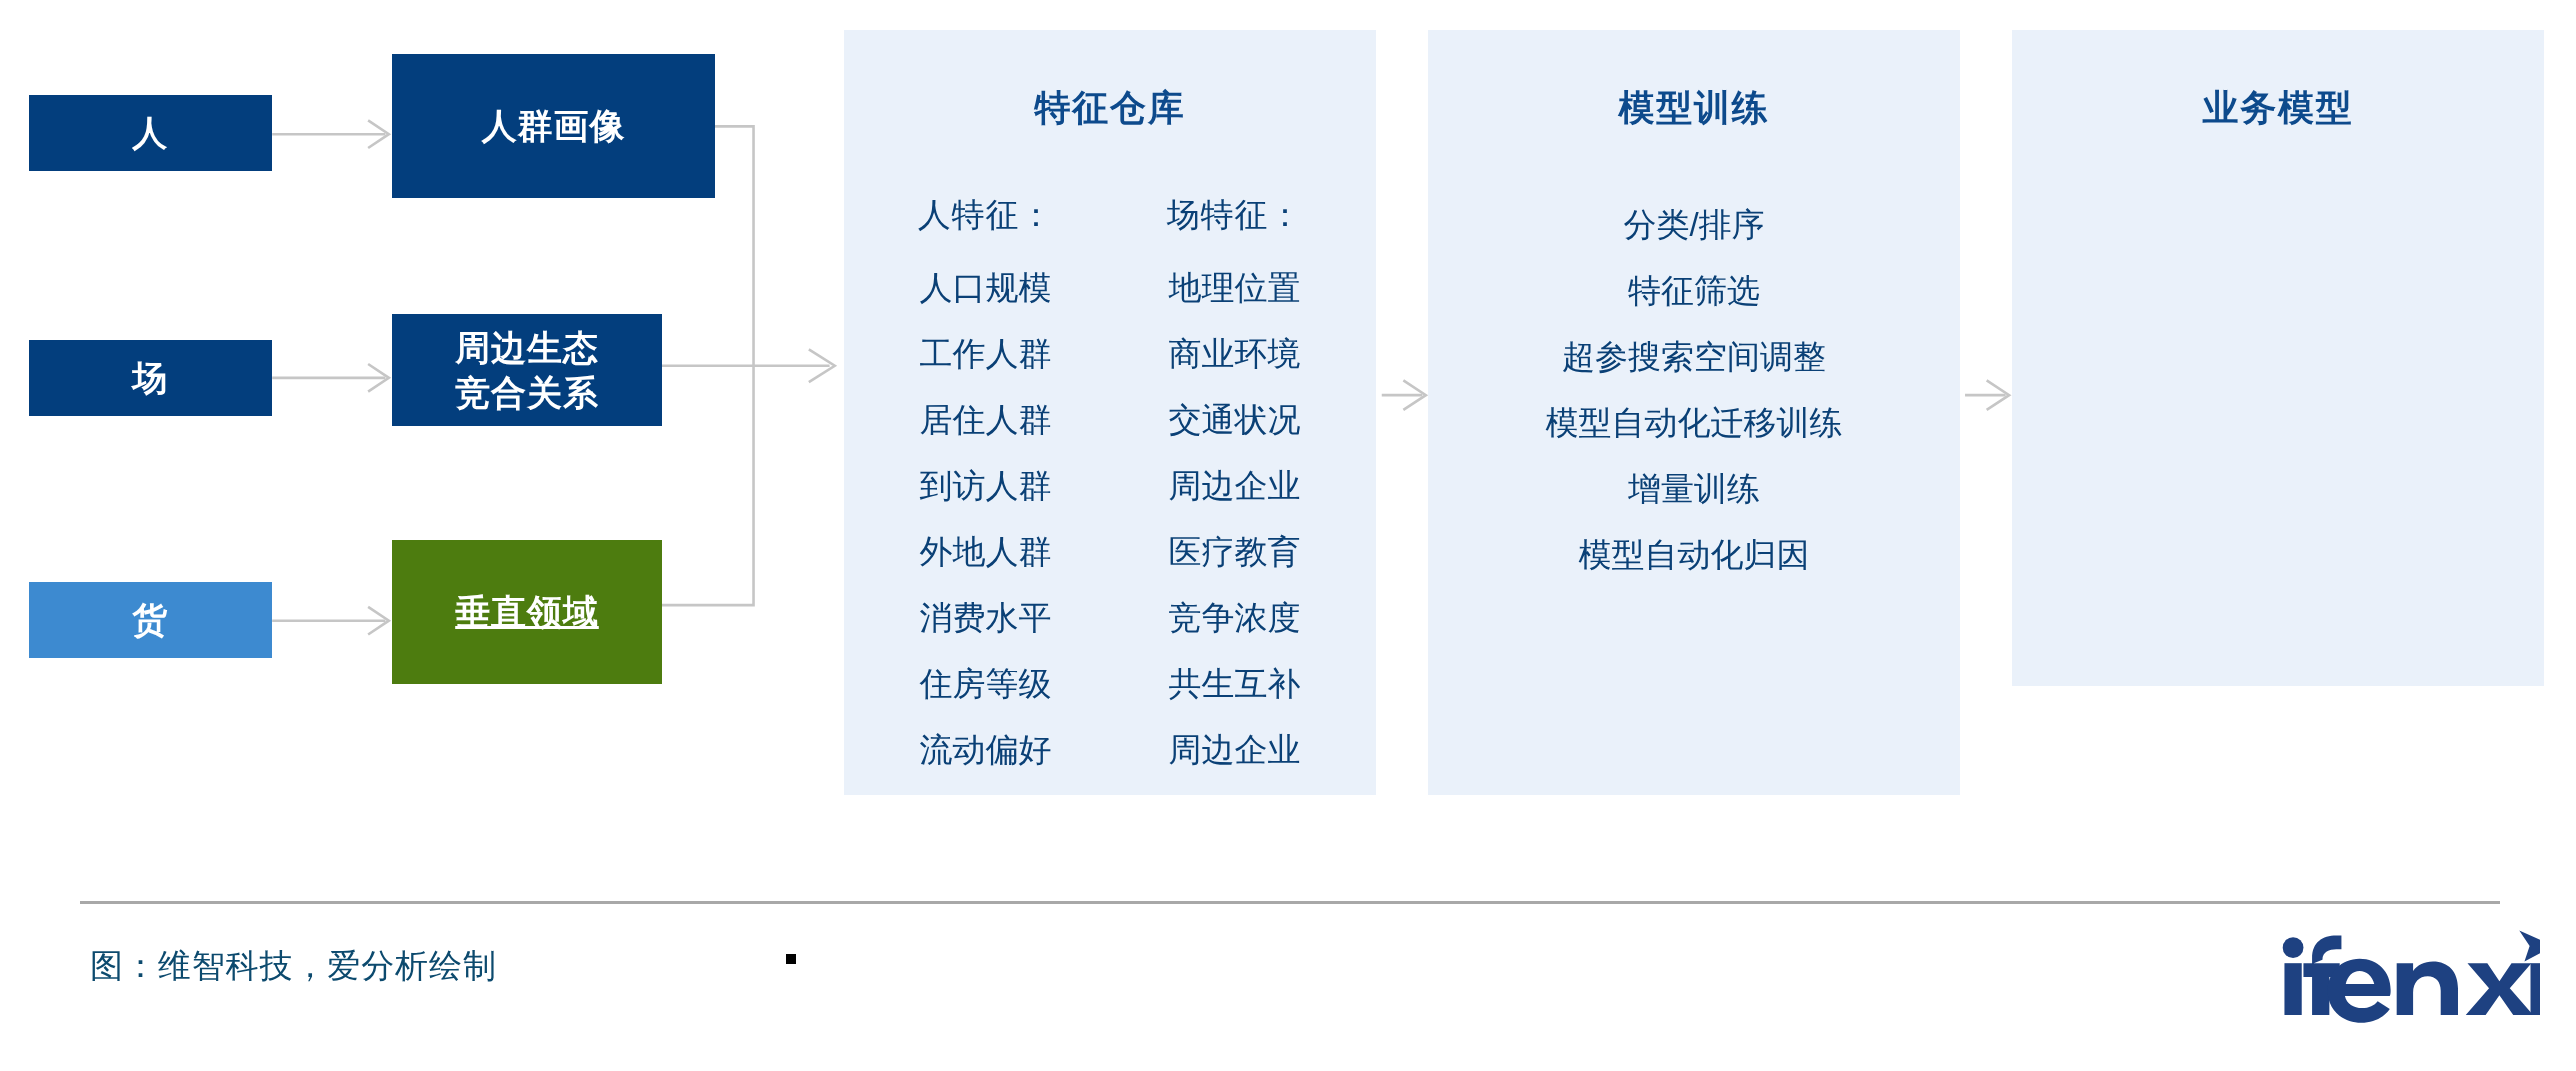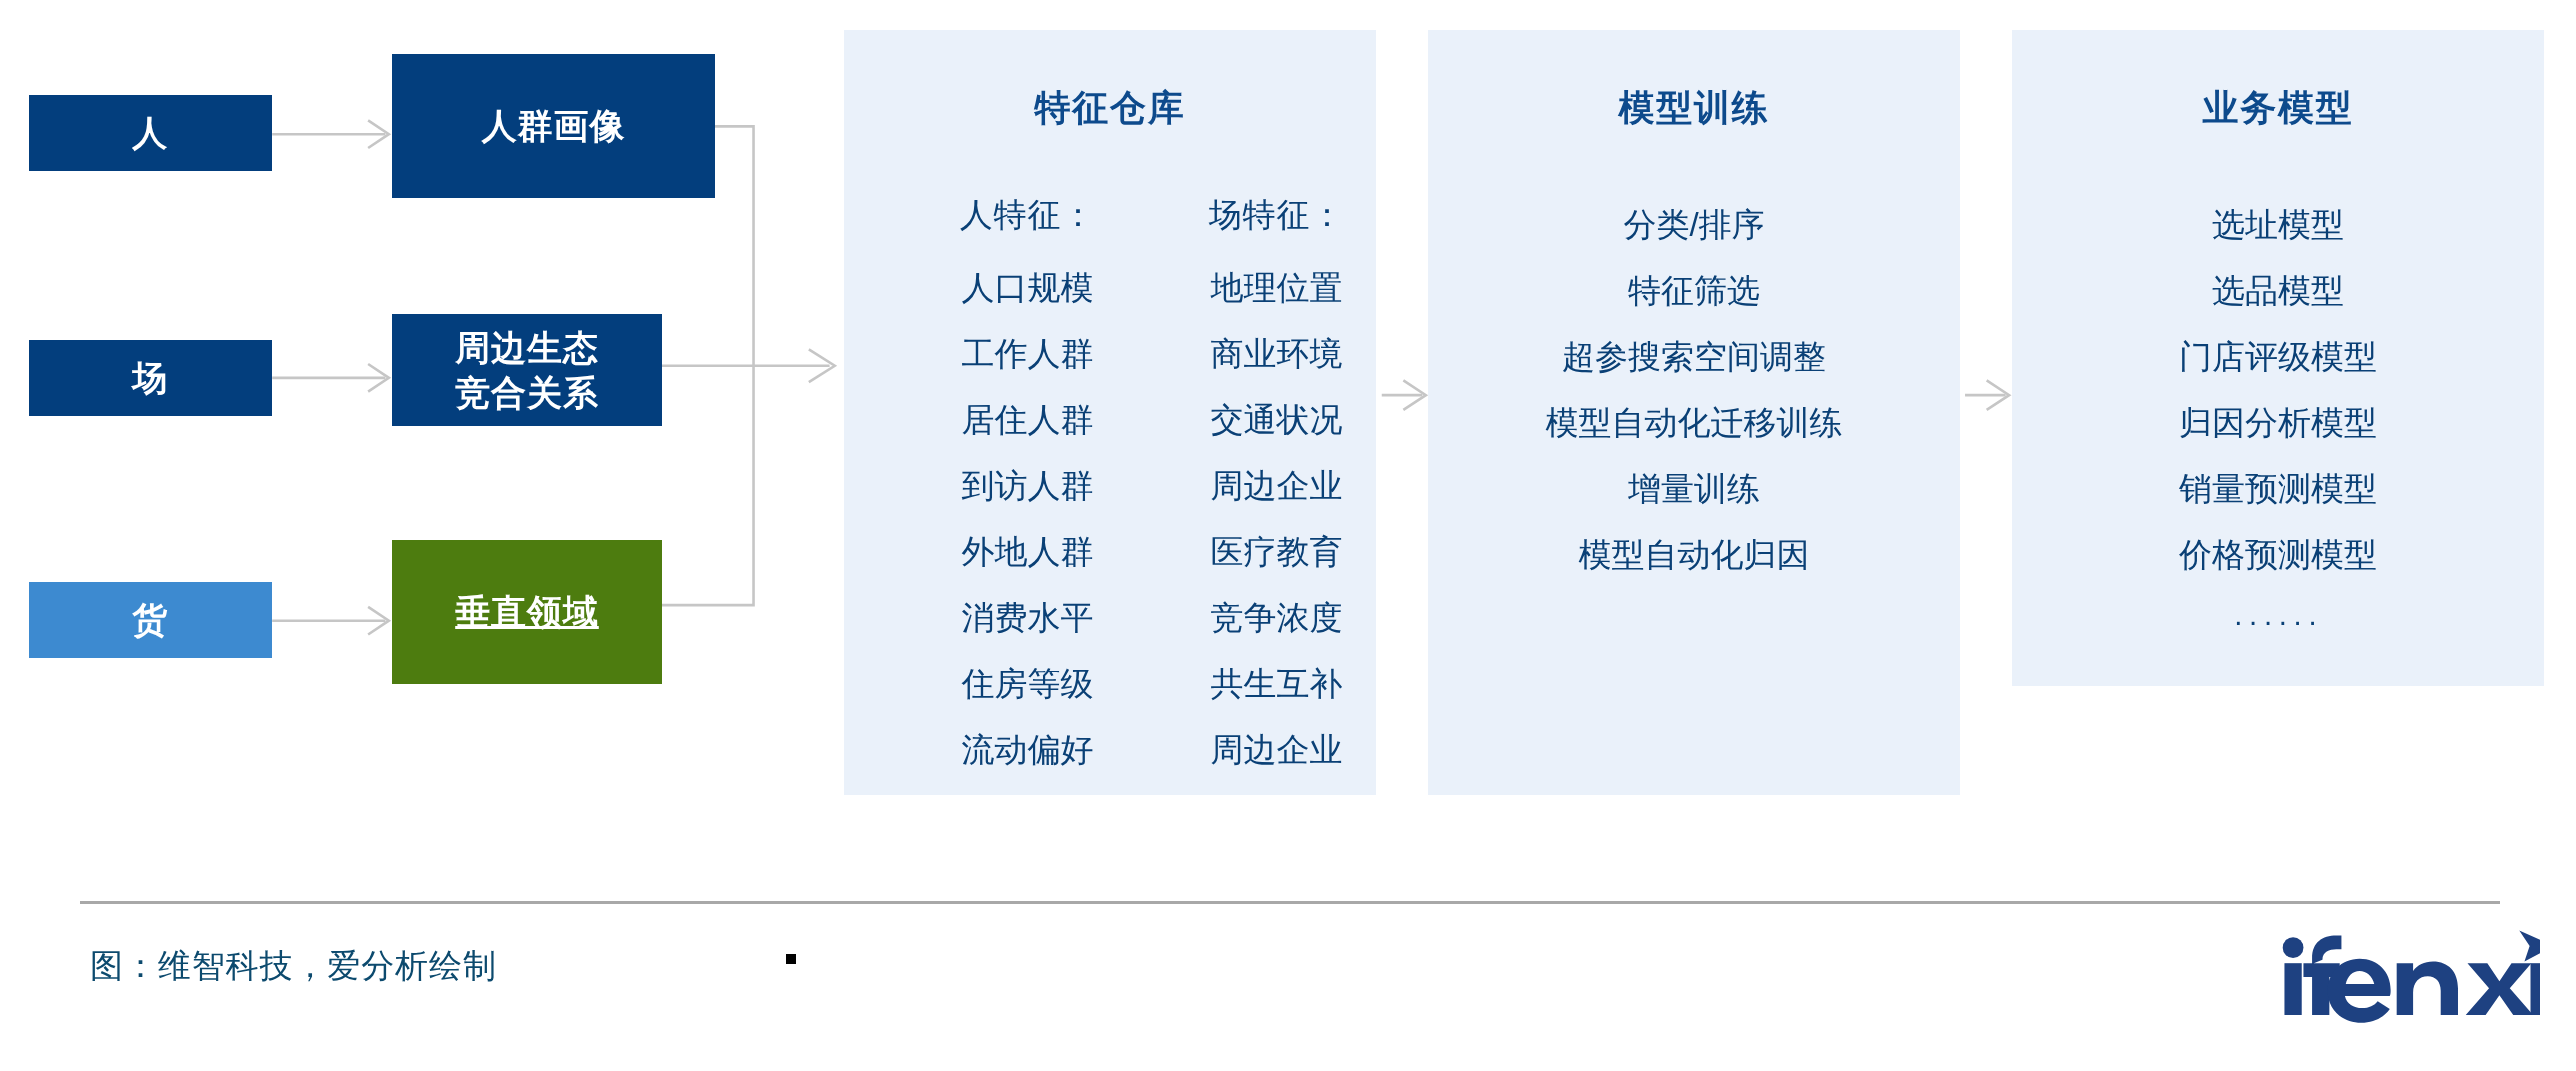--- a/index.html
+++ b/index.html
@@ -51,21 +51,21 @@
     color:#0a4076;
     font-size:33px;
     line-height:1.0;
   }
   .panel-list .row{height:66px;line-height:66px;white-space:nowrap;}
   .dots{letter-spacing:5.2px;font-size:29px;}
 
   
   .cols{
     position:absolute;left:0;right:0;
-    display:flex;justify-content:flex-end;
+    display:flex;justify-content:center;
     color:#0a4076;
   }
   .col{width:199px;text-align:center;}
   .col.left{margin-right:50px;}
   .col .hdr{
     font-size:33px;height:80px;line-height:80px;white-space:nowrap;
     letter-spacing:0.9px;
   }
   .col .it{font-size:33px;height:66px;line-height:66px;white-space:nowrap;}
 
@@ -171,29 +171,20 @@
       <div class="row">特征筛选</div>
       <div class="row">超参搜索空间调整</div>
       <div class="row">模型自动化迁移训练</div>
       <div class="row">增量训练</div>
       <div class="row">模型自动化归因</div>
     </div>
   </div>
 
   <div class="panel" style="left:2012px;top:30px;width:532px;height:656px;">
     <div class="panel-title" style="top:54px;">业务模型</div>
-    <div class="panel-list" style="top:162px;">
-      <div class="row">选址模型</div>
-      <div class="row">选品模型</div>
-      <div class="row">门店评级模型</div>
-      <div class="row">归因分析模型</div>
-      <div class="row">销量预测模型</div>
-      <div class="row">价格预测模型</div>
-      <div class="row dots">······</div>
-    </div>
   </div>
 
   <div class="rule" style="left:80px;top:901px;width:2420px;"></div>
 
   <div class="credit" style="left:90px;top:944px;">图：维智科技，爱分析绘制</div>
 
   <div class="dot-mark" style="left:786px;top:954px;"></div>
 
   <div class="logo" style="left:2281px;top:925px;width:259px;height:104px;">
     <svg width="259" height="104" viewBox="0 0 300 120">

